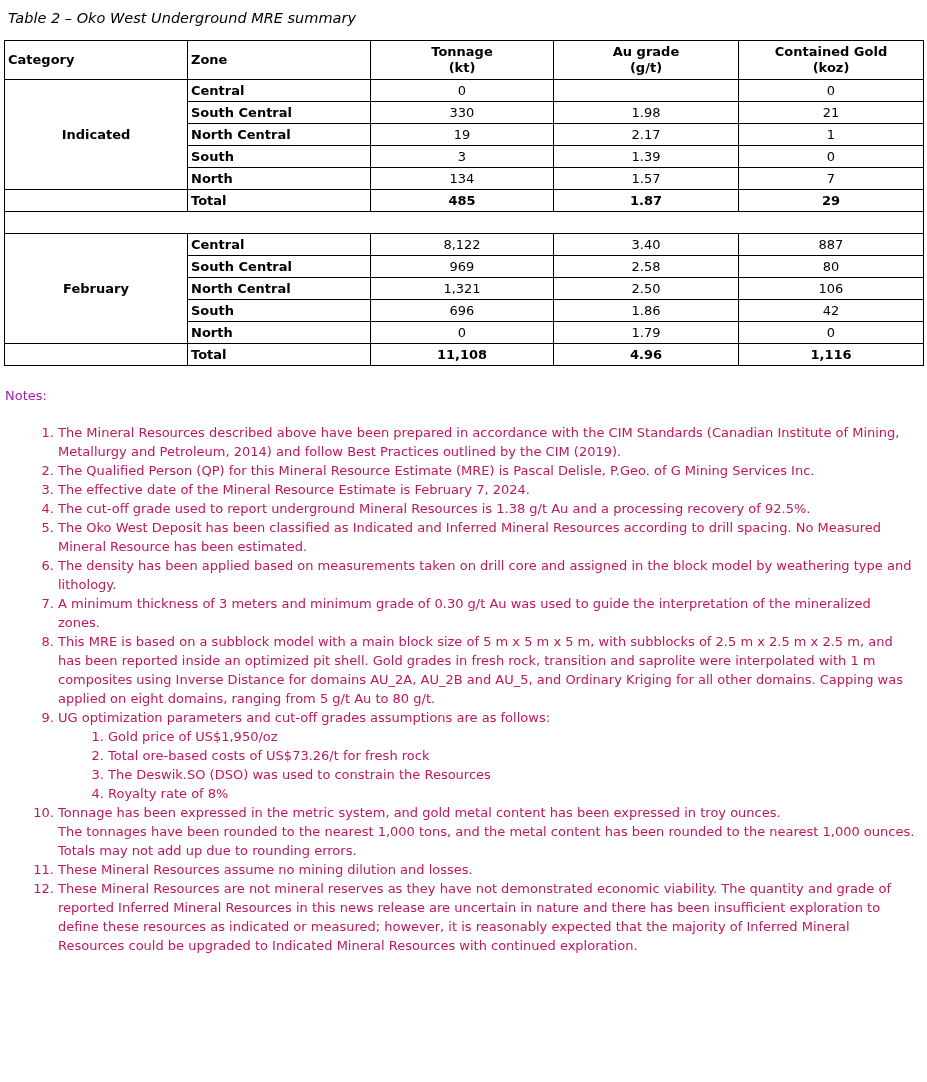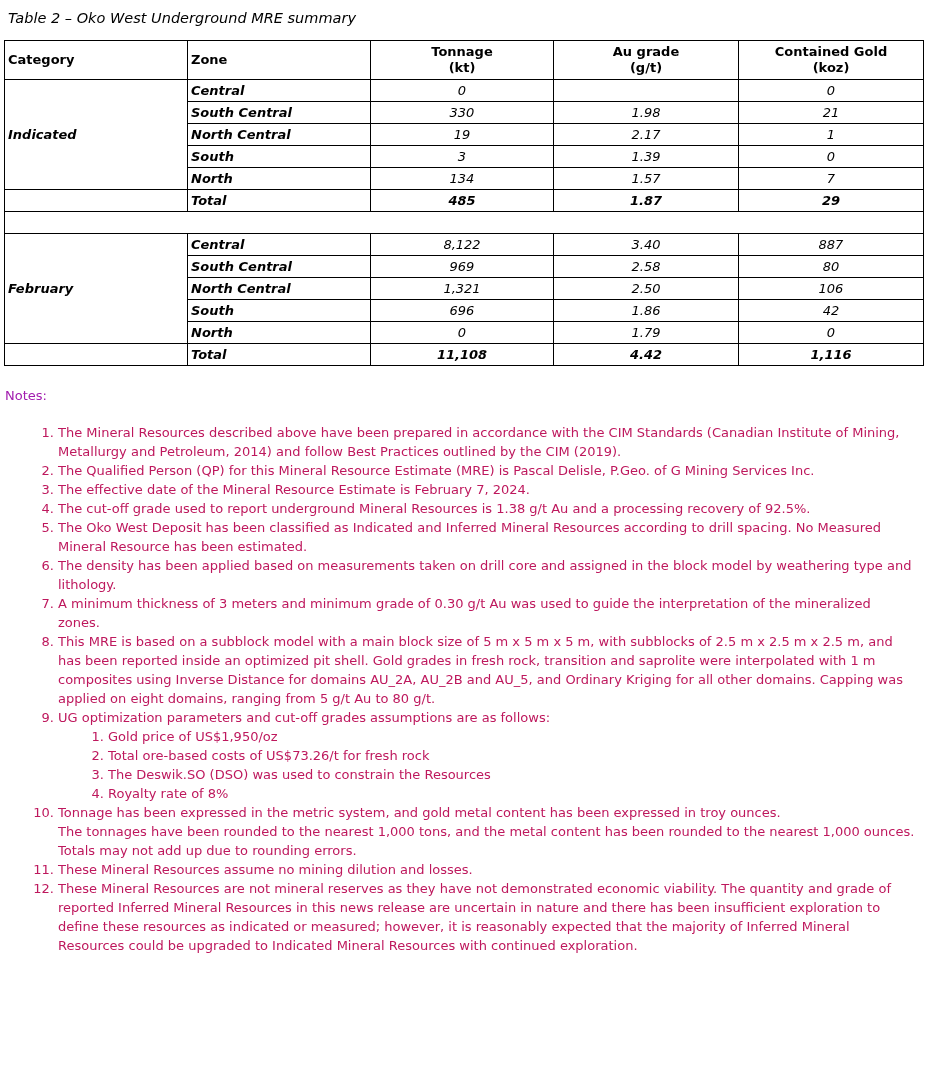--- a/index.html
+++ b/index.html
@@ -34,24 +34,24 @@
     overflow: hidden;
   }
   table.mre-table th {
     font-weight: bold;
     height: 39px;
     line-height: 16px;
     vertical-align: middle;
   }
   th.h-left  { text-align: left; }
   th.h-center{ text-align: center; }
-  table.mre-table tbody td { height: 22px; vertical-align: middle; font-style: italic; }
+  table.mre-table tbody td { height: 22px; vertical-align: middle; }
   td.cat {
     font-weight: bold;
-    text-align: left;
+    text-align: center;
     vertical-align: middle;
   }
   td.zone {
     font-weight: bold;
     text-align: left;
   }
   td.num { text-align: center; font-weight: normal; }
   tr.total-row td { font-weight: bold; }
   tr.spacer-row td { height: 26px; }
   .notes-heading {
@@ -168,21 +168,21 @@
       <tr>
         <td class="zone">North</td>
         <td class="num">0</td>
         <td class="num">1.79</td>
         <td class="num">0</td>
       </tr>
       <tr class="total-row">
         <td class="cat"></td>
         <td class="zone">Total</td>
         <td class="num">11,108</td>
-        <td class="num">4.42</td>
+        <td class="num">4.96</td>
         <td class="num">1,116</td>
       </tr>
     </tbody>
 </table>
 
 <div class="notes-heading">Notes:</div>
 
 <ol class="notes-list">
     <li><span>The Mineral Resources described above have been prepared in accordance with the CIM Standards (Canadian Institute of Mining, Metallurgy and Petroleum, 2014) and follow Best Practices outlined by the CIM (2019).</span></li>
     <li><span>The Qualified Person (QP) for this Mineral Resource Estimate (MRE) is Pascal Delisle, P.Geo. of G Mining Services Inc.</span></li>

